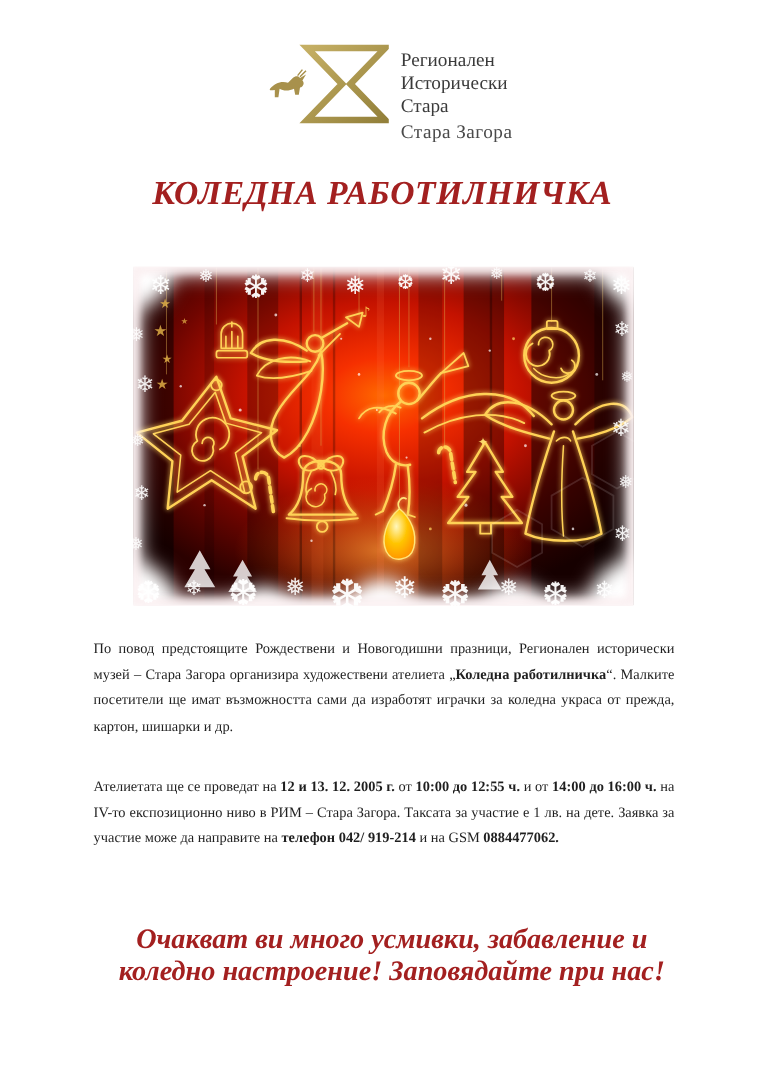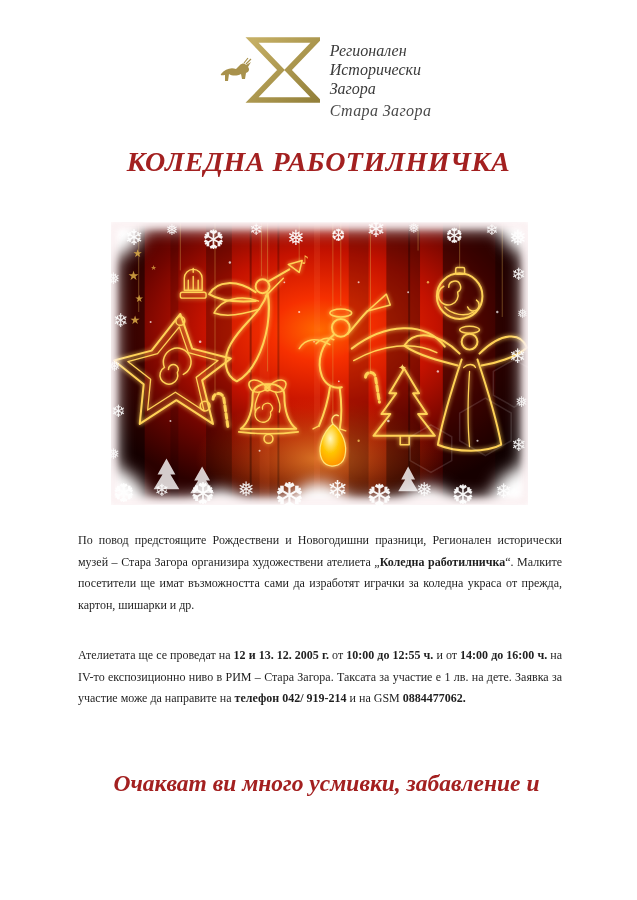--- a/index.html
+++ b/index.html
@@ -1,21 +1,21 @@
 <!DOCTYPE html>
 <html><head>
 <meta charset="utf-8">
 <style>
   html,body{margin:0;padding:0;background:#ffffff;}
   .page{position:relative;width:637px;height:900px;background:#ffffff;overflow:hidden;
         font-family:"Liberation Serif",serif;}
   .logo-row{position:absolute;top:36px;left:0;right:0;display:flex;justify-content:center;
             align-items:flex-start;gap:10px;padding-left:10px;}
   .logo-icon svg{display:block;}
-  .logo-text{padding-top:5px;font-style:italic;}
+  .logo-text{padding-top:5px;}
   .org-line{font-size:16px;line-height:19px;color:#3a3a3a;}
   .org-city{font-size:16px;margin-top:4px;color:#4a4a4a;letter-spacing:.4px;}
   .title{position:absolute;top:146px;left:0;right:0;text-align:center;
          font-size:28px;font-weight:bold;font-style:italic;letter-spacing:.5px;}
   .hero{position:absolute;left:111px;top:222px;width:417px;height:283px;}
   .hero svg{display:block;width:100%;height:100%;}
   .para{position:absolute;left:78px;width:484px;font-size:12px;line-height:21.6px;
         text-align:justify;color:#1f1f1f;}
   .para b{font-weight:bold;}
   #para1{top:518px;}
@@ -40,21 +40,21 @@
         <path d="M36,4 H101 L72,34 L101,64 H36 L65,34 Z" fill="#ffffff" stroke="url(#lg)" stroke-width="5.5" stroke-linejoin="miter"></path>
         <g transform="translate(1,22)">
           <path d="M4,16 C8,11 14,9 19,11 L23,7 C25,5 28,5 29,7 L34,4 L31,9 C33,11 32,14 29,15 L28,21 L25,21 L24,16 C20,18 15,18 12,16 L11,23 L8,23 L8,17 C6,17 3,18 4,16 Z" fill="#a8914c"></path>
           <path d="M29,6 L34,1 M27,5 L31,0" stroke="#a8914c" stroke-width="1.2" fill="none"></path>
         </g>
       </svg>
     </div>
     <div class="logo-text">
       <div class="org-line">Регионален</div>
       <div class="org-line">Исторически</div>
-      <div class="org-line">Загора</div>
+      <div class="org-line">Стара</div>
       <div class="org-city">Стара Загора</div>
     </div>
   </div>
 
   <div class="title" style="color:#a32020;">КОЛЕДНА РАБОТИЛНИЧКА</div>
 
   <div class="hero">
     <svg viewBox="0 0 421 284">
       <defs>
         <radialGradient id="bgGlow" cx="50%" cy="38%" r="62%">
@@ -268,15 +268,16 @@
           <text x="290" y="150" font-size="10" fill="#ffe070" opacity="0.95" font-family="'DejaVu Sans', sans-serif">✦</text>
         </g>
     </svg>
   </div>
 
   <p class="para" id="para1"><span>По повод предстоящите Рождествени и Новогодишни празници, Регионален исторически музей – Стара Загора организира художествени ателиета „</span><b>Коледна работилничка</b><span>“. Малките посетители ще имат възможността сами да изработят играчки за коледна украса от прежда, картон, шишарки и др.</span></p>
   <p class="para" id="para2"><span>Ателиетата ще се проведат на </span><b>12 и 13. 12. 2005 г.</b><span> от </span><b>10:00 до 12:55 ч.</b><span> и от </span><b>14:00 до 16:00 ч.</b><span> на IV-то експозиционно ниво в РИМ – Стара Загора. Таксата за участие е 1 лв. на дете. Заявка за участие може да направите на </span><b>телефон 042/ 919-214</b><span> и на GSM </span><b>0884477062.</b></p>
 
   <div class="closing" style="color:#a32020;">
     <div>Очакват ви много усмивки, забавление и</div>
+    <div>коледно настроение! Заповядайте при нас!</div>
   </div>
 
 </div>
 
 </body></html>

